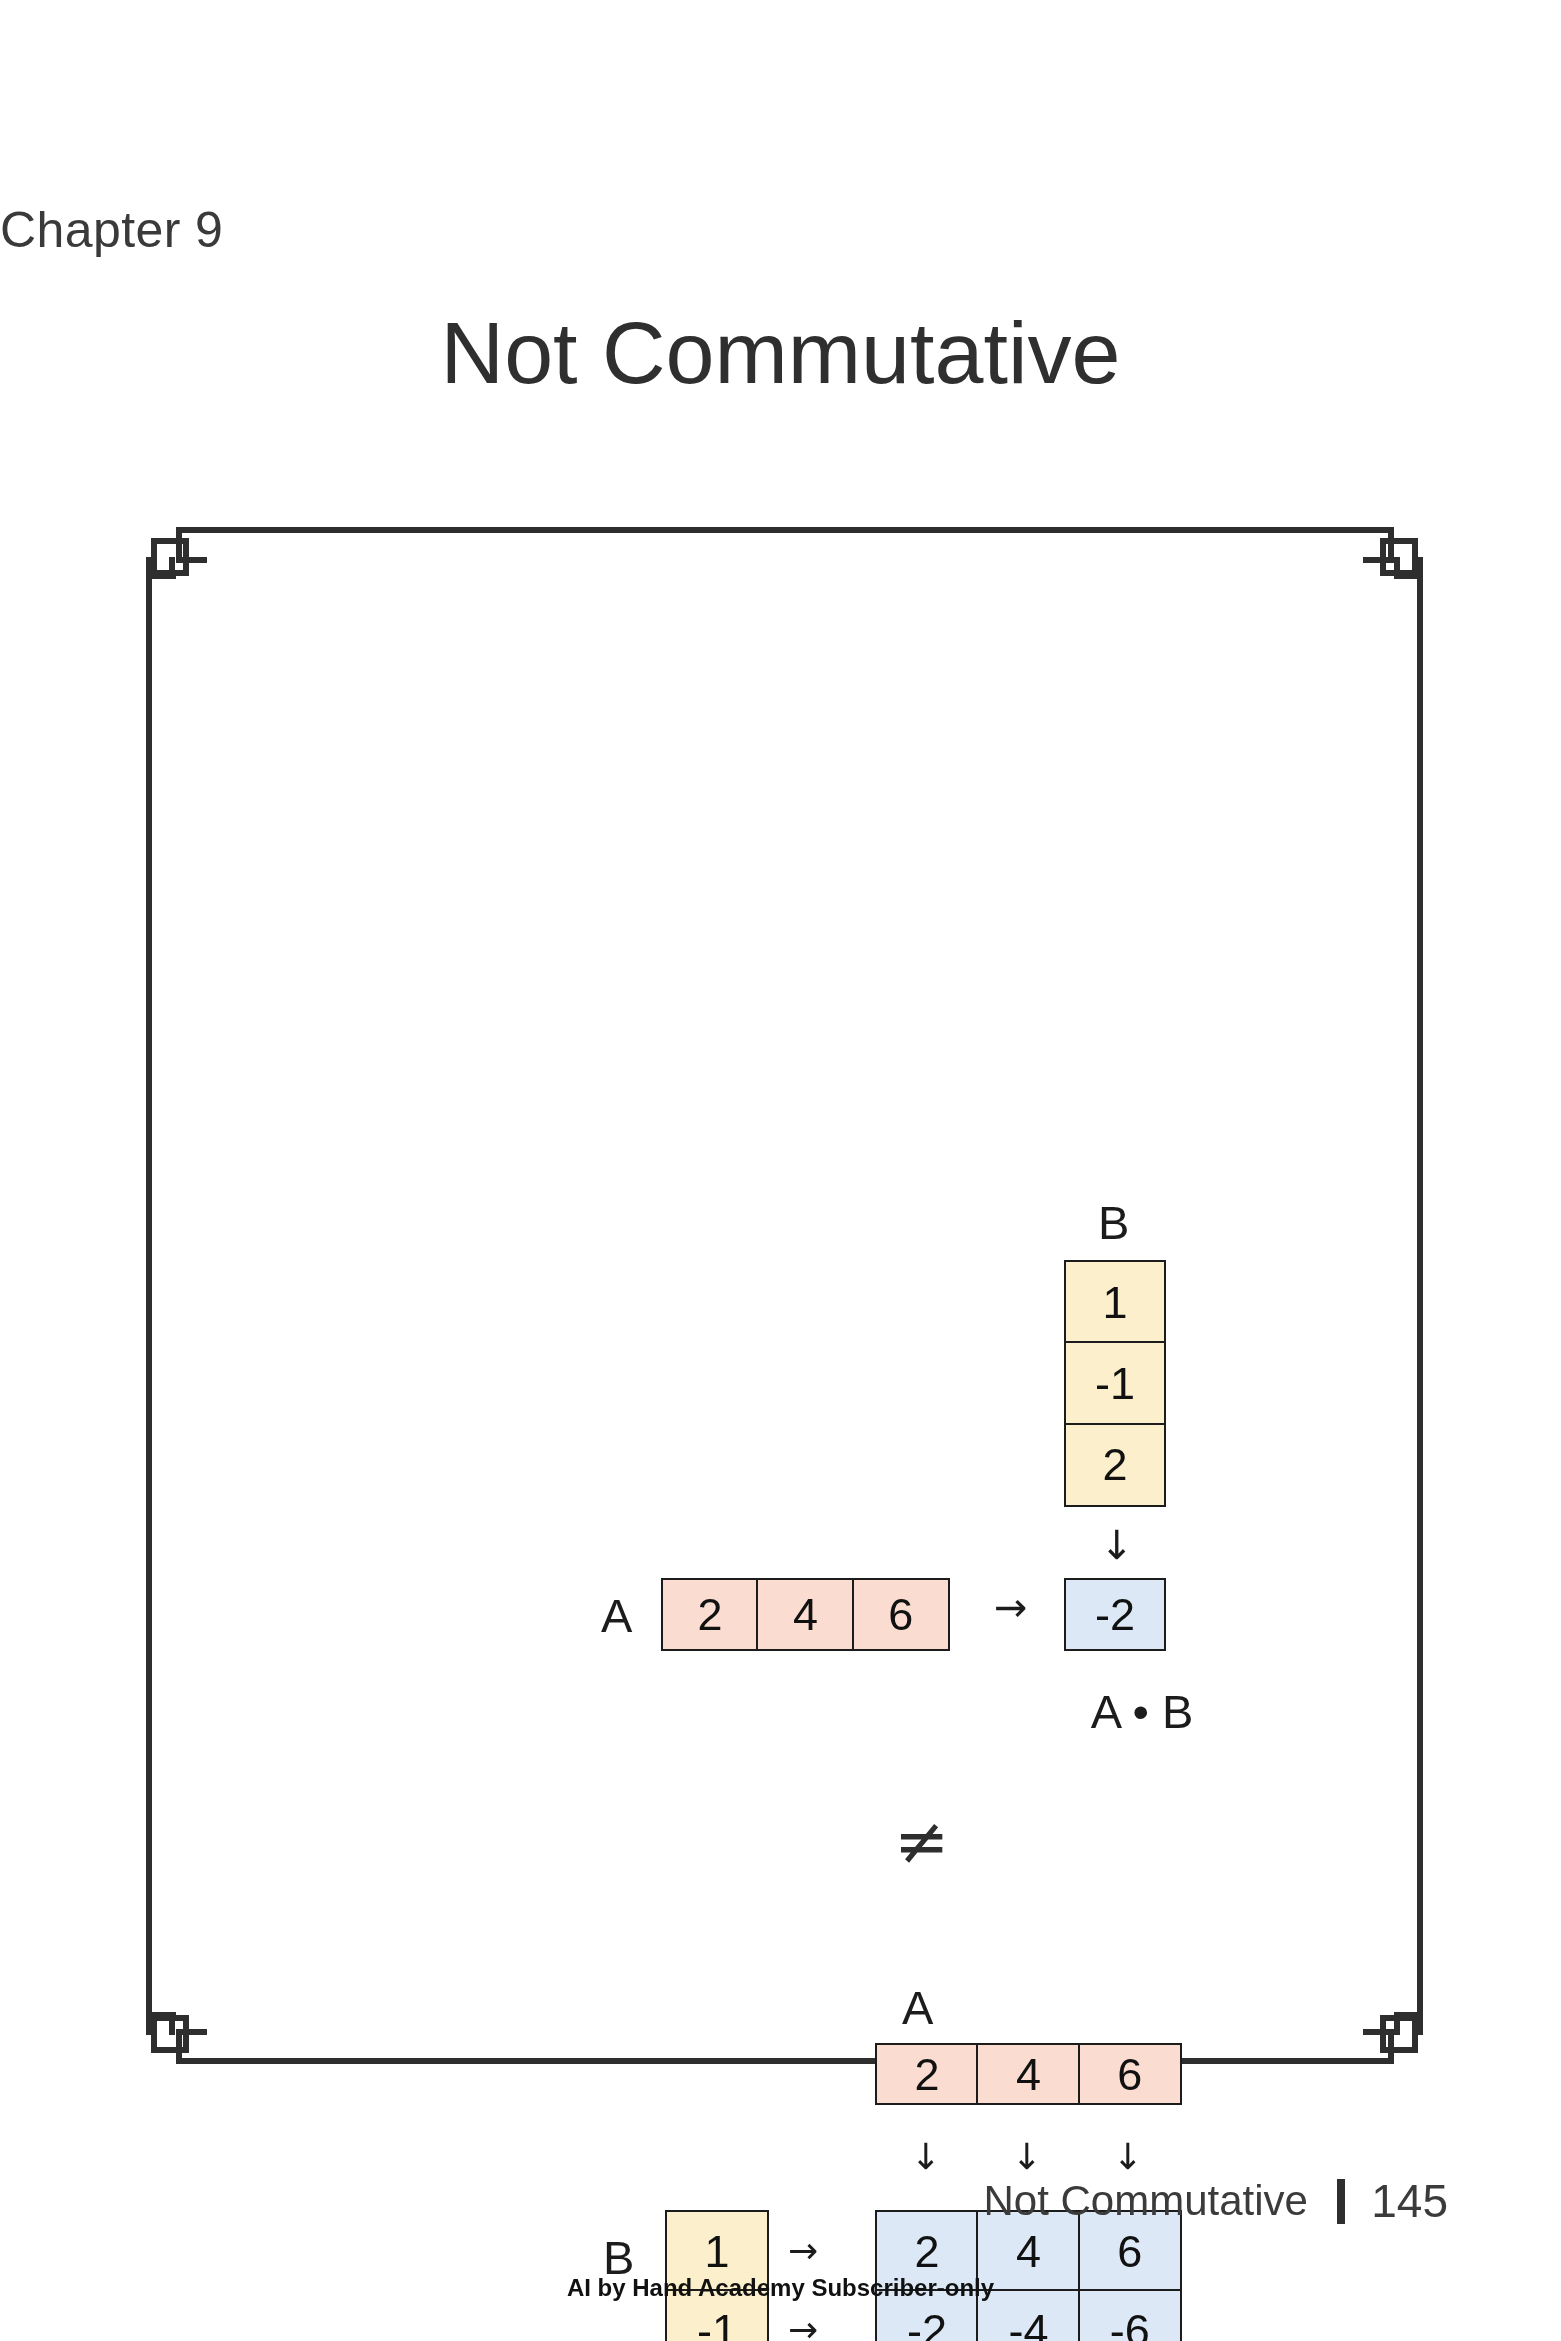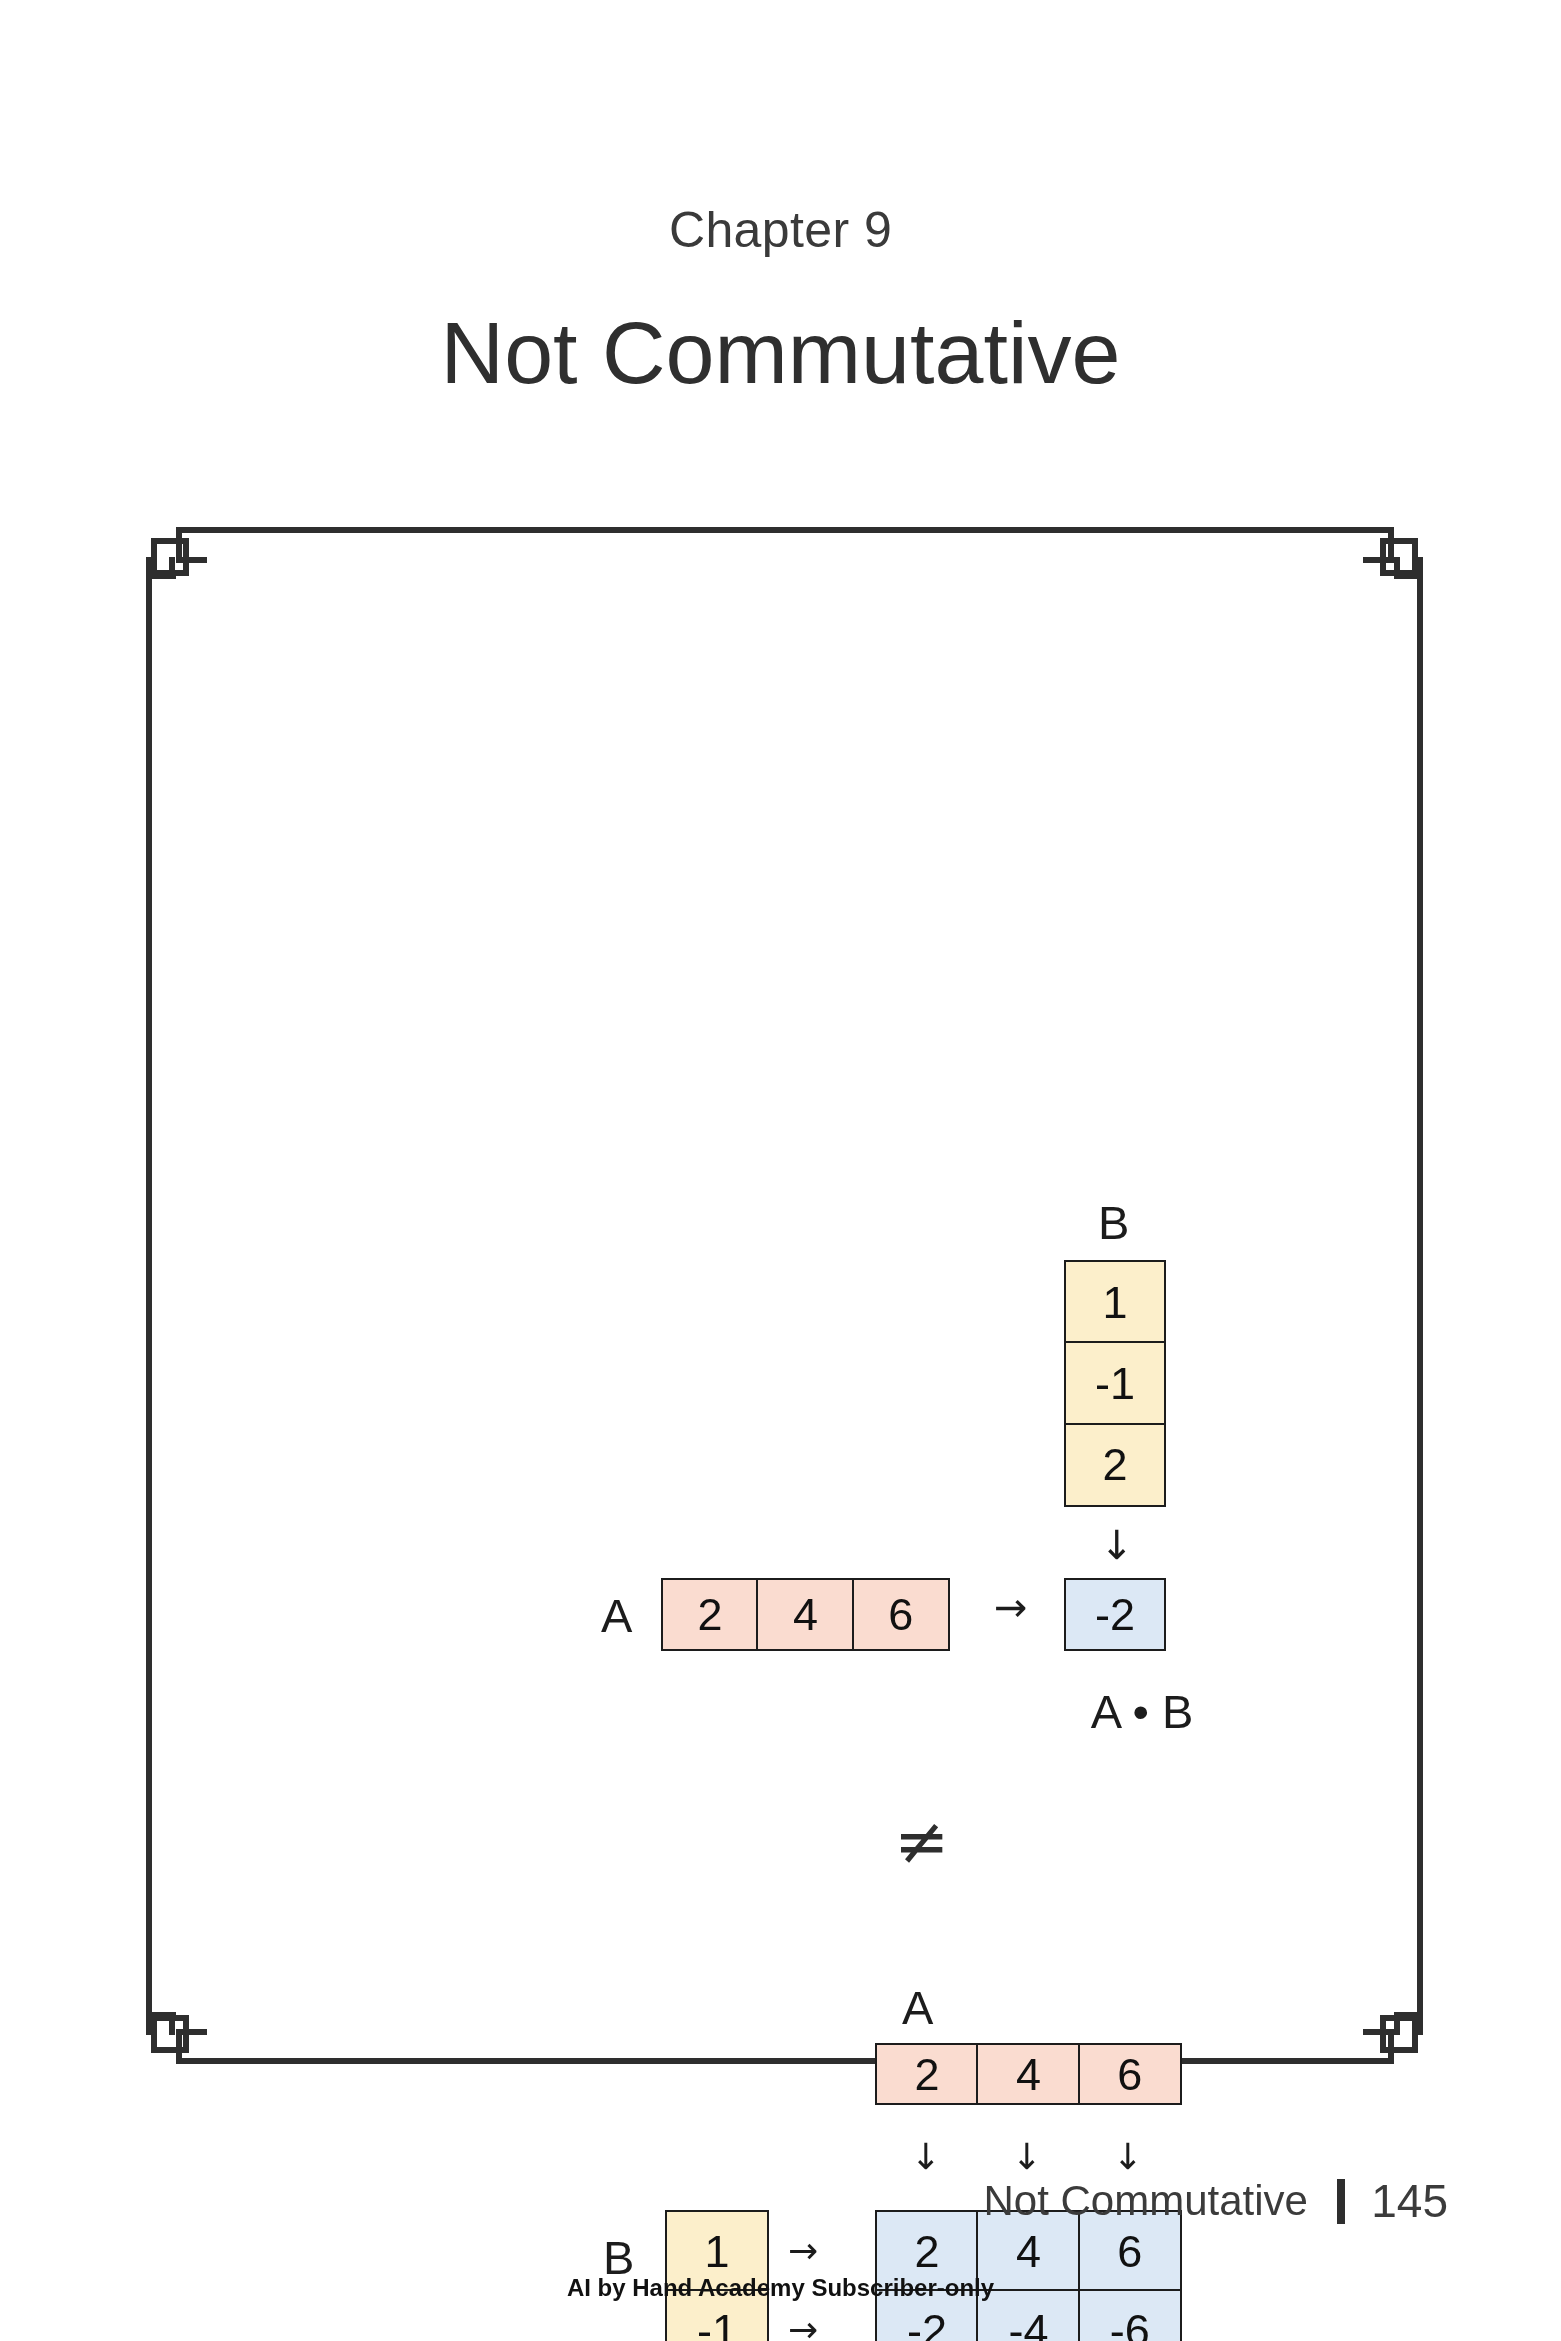--- a/index.html
+++ b/index.html
@@ -15,21 +15,21 @@
     color: #2b2b2b;
     overflow: hidden;
   }
 
   
   .chapter-label {
     position: absolute;
     top: 201px;
     left: 0;
     width: 1561px;
-    text-align: center;
+    text-align: left;
     font-size: 50px;
     font-weight: 400;
     color: #3a3a3a;
     letter-spacing: 0.4px;
   }
   .page-title {
     position: absolute;
     top: 302px;
     left: 0;
     width: 1561px;

